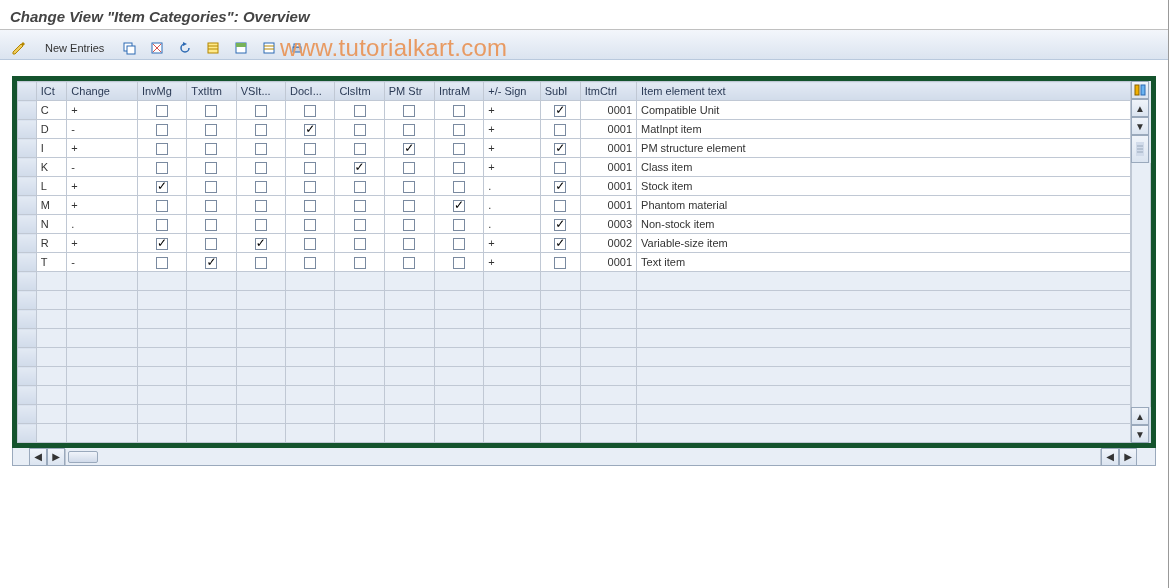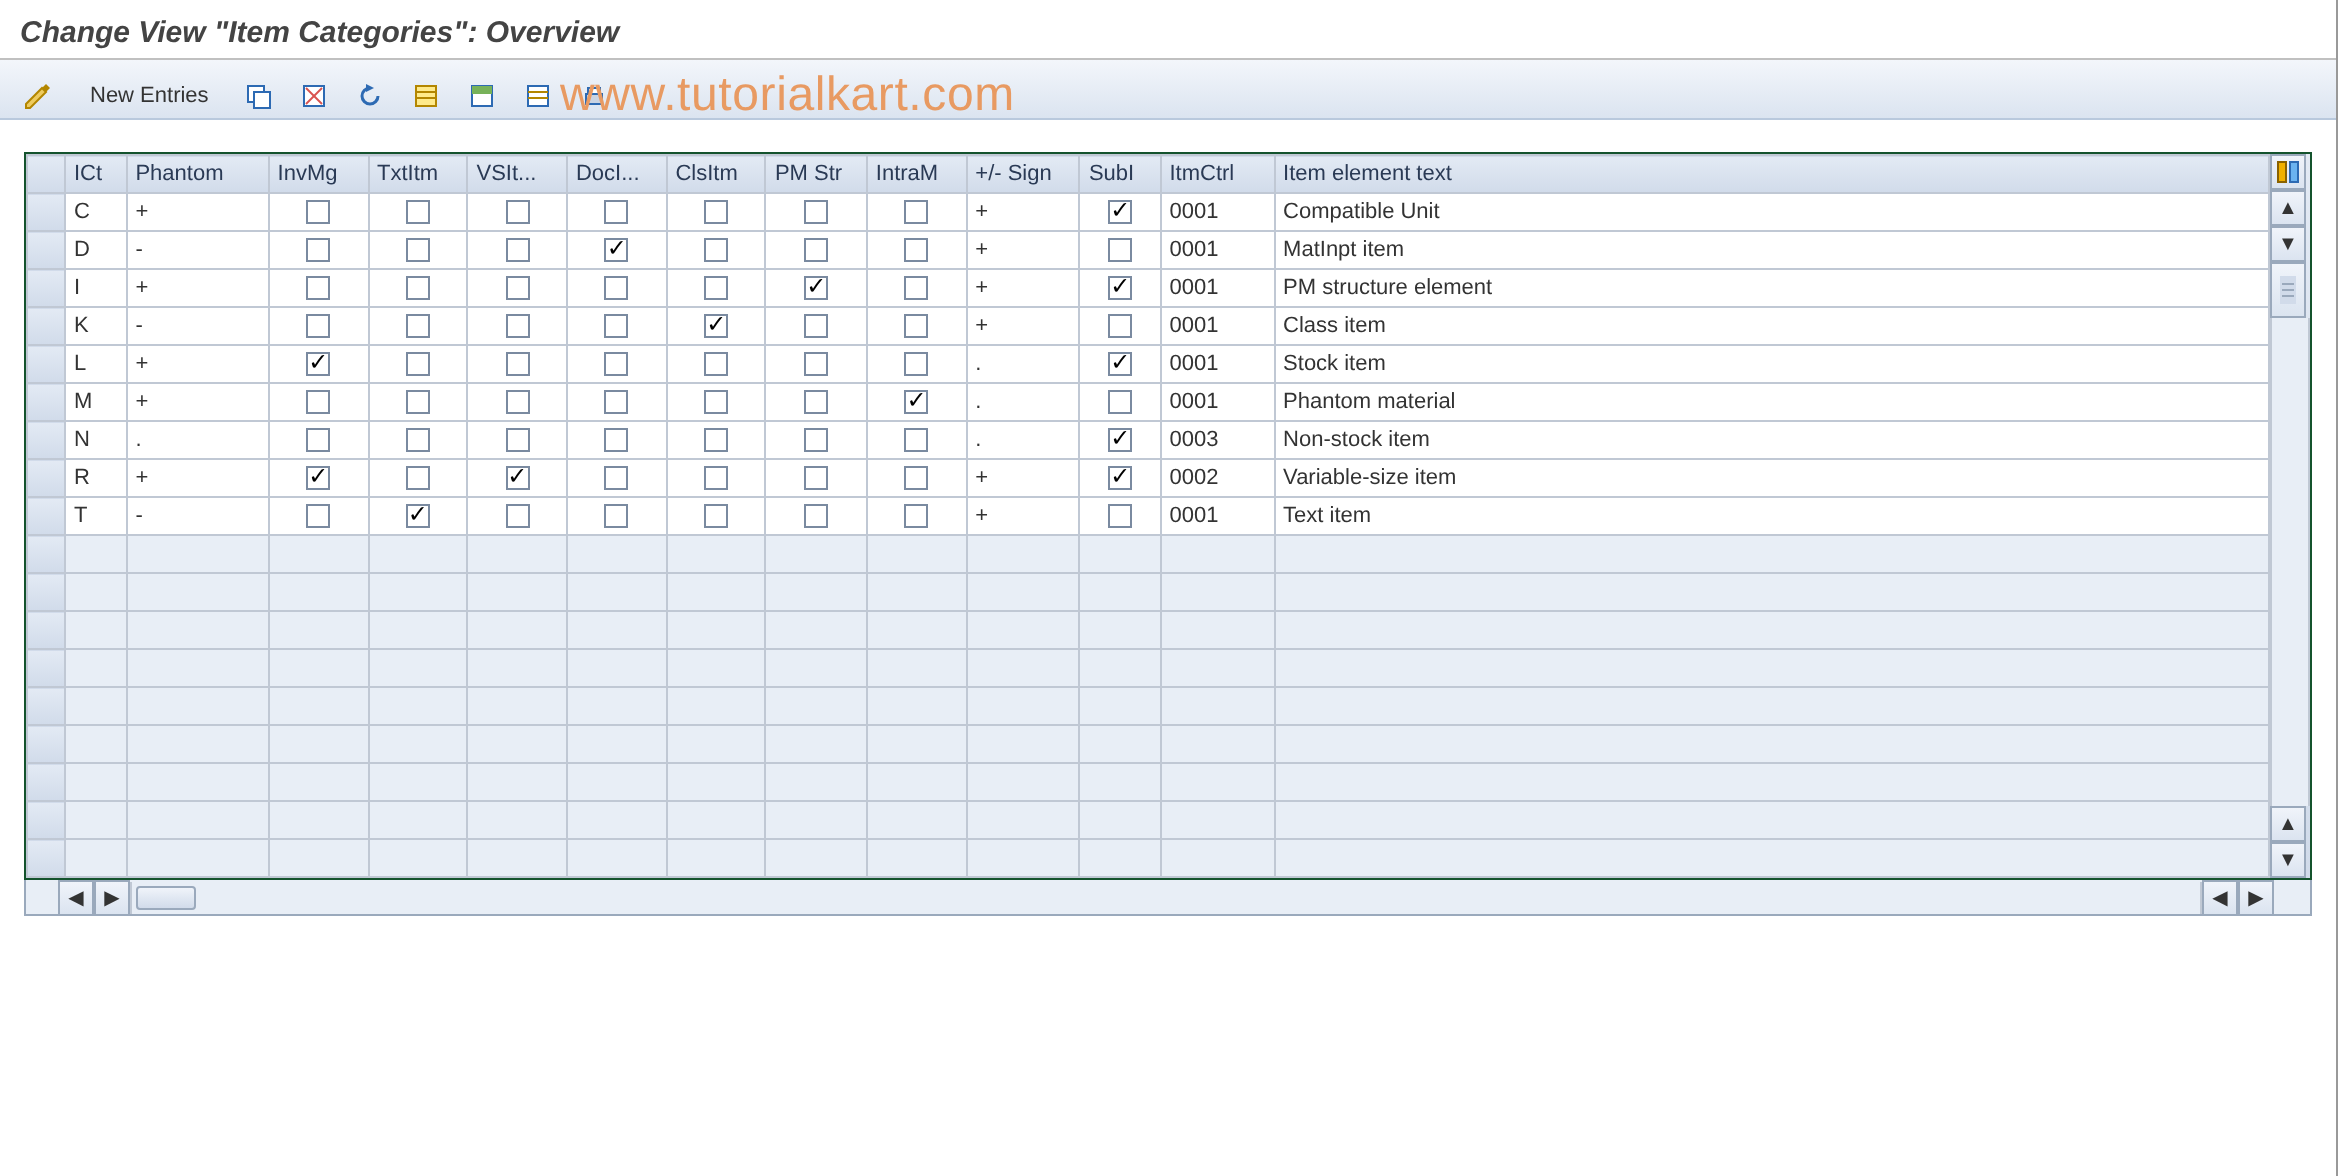--- a/index.html
+++ b/index.html
@@ -67,21 +67,21 @@
       letter-spacing: 0.3px;
       pointer-events: none;
     }
 
     .grid-wrap {
       margin: 16px 12px 0 12px;
       position: relative;
     }
     .grid-outer {
       display: flex;
-      border: 1px solid #14532d;
+      border: 5px solid #14532d;
       background: #e8eef6;
     }
     .grid-body {
       flex: 1;
       overflow: hidden;
     }
     table.grid {
       border-collapse: collapse;
       width: 100%;
     }
@@ -200,21 +200,21 @@
     .c-mat   { width: 60px; }
     .c-inv   { width: 42px; }
     .c-txt   { width: 42px; }
     .c-vsi   { width: 42px; }
     .c-doc   { width: 42px; }
     .c-cls   { width: 42px; }
     .c-pms   { width: 42px; }
     .c-intr  { width: 42px; }
     .c-sign  { width: 48px; }
     .c-subi  { width: 34px; }
-    .c-ctrl  { width: 48px; }
+    .c-ctrl  { width: 48px; text-align: right; }
     .c-text  { width: 420px; }
   </style>
 </head>
 <body>
 
 <div class="frame">
   <div class="page-title">Change View "Item Categories": Overview</div>
   <div class="hr"></div>
 
   <div class="toolbar">
@@ -276,21 +276,21 @@
   </div>
 
   <div class="grid-wrap">
     <div class="grid-outer">
       <div class="grid-body">
         <table class="grid" id="grid-table">
           <thead>
             <tr id="header-row">
               <th class="rowsel"></th>
             <th class="c-ict">ICt</th>
-                <th class="c-mat">Phantom</th>
+                <th class="c-mat">Change</th>
                 <th class="c-inv">InvMg</th>
                 <th class="c-txt">TxtItm</th>
                 <th class="c-vsi">VSIt...</th>
                 <th class="c-doc">DocI...</th>
                 <th class="c-cls">ClsItm</th>
                 <th class="c-pms">PM Str</th>
                 <th class="c-intr">IntraM</th>
                 <th class="c-sign">+/- Sign</th>
                 <th class="c-subi">SubI</th>
                 <th class="c-ctrl">ItmCtrl</th>

